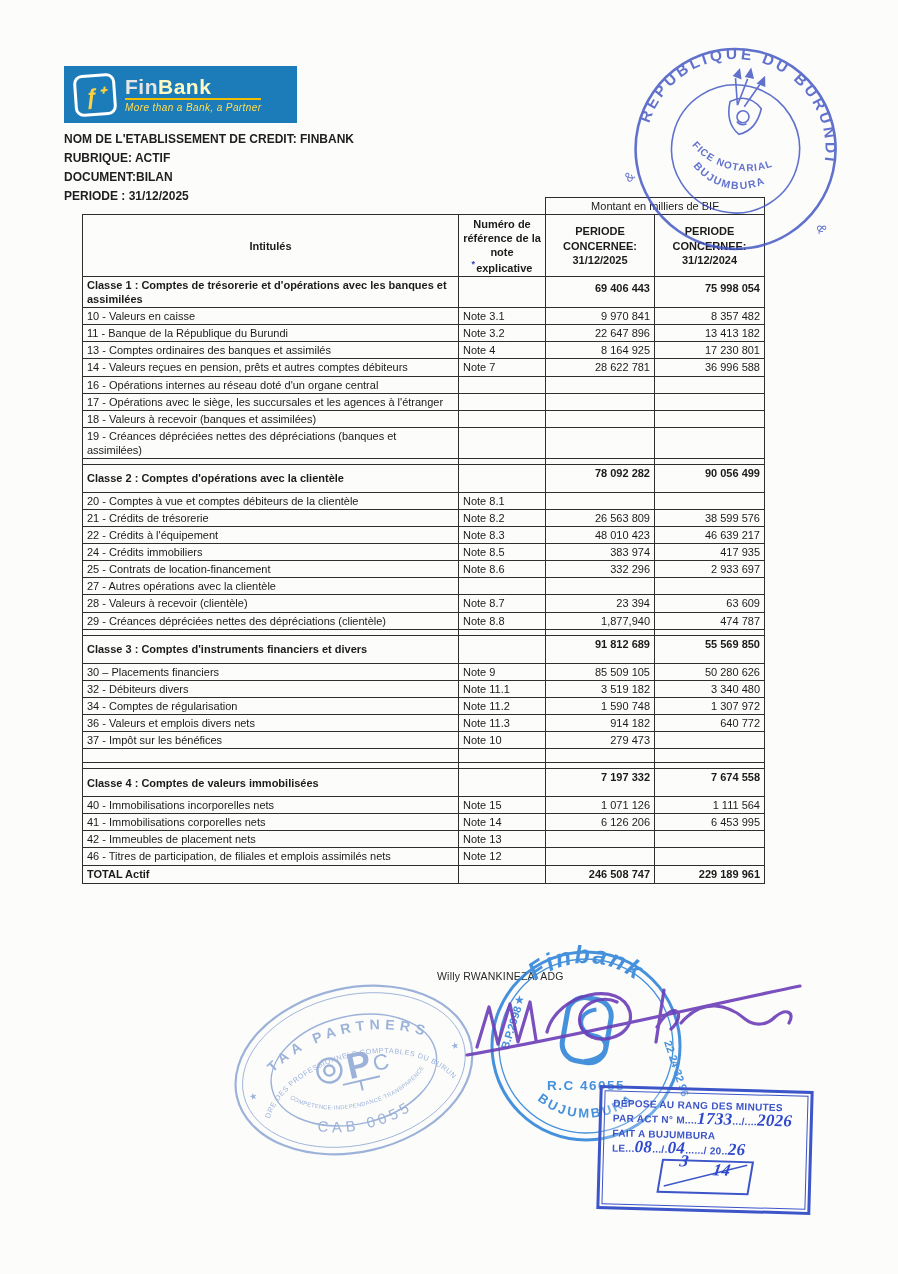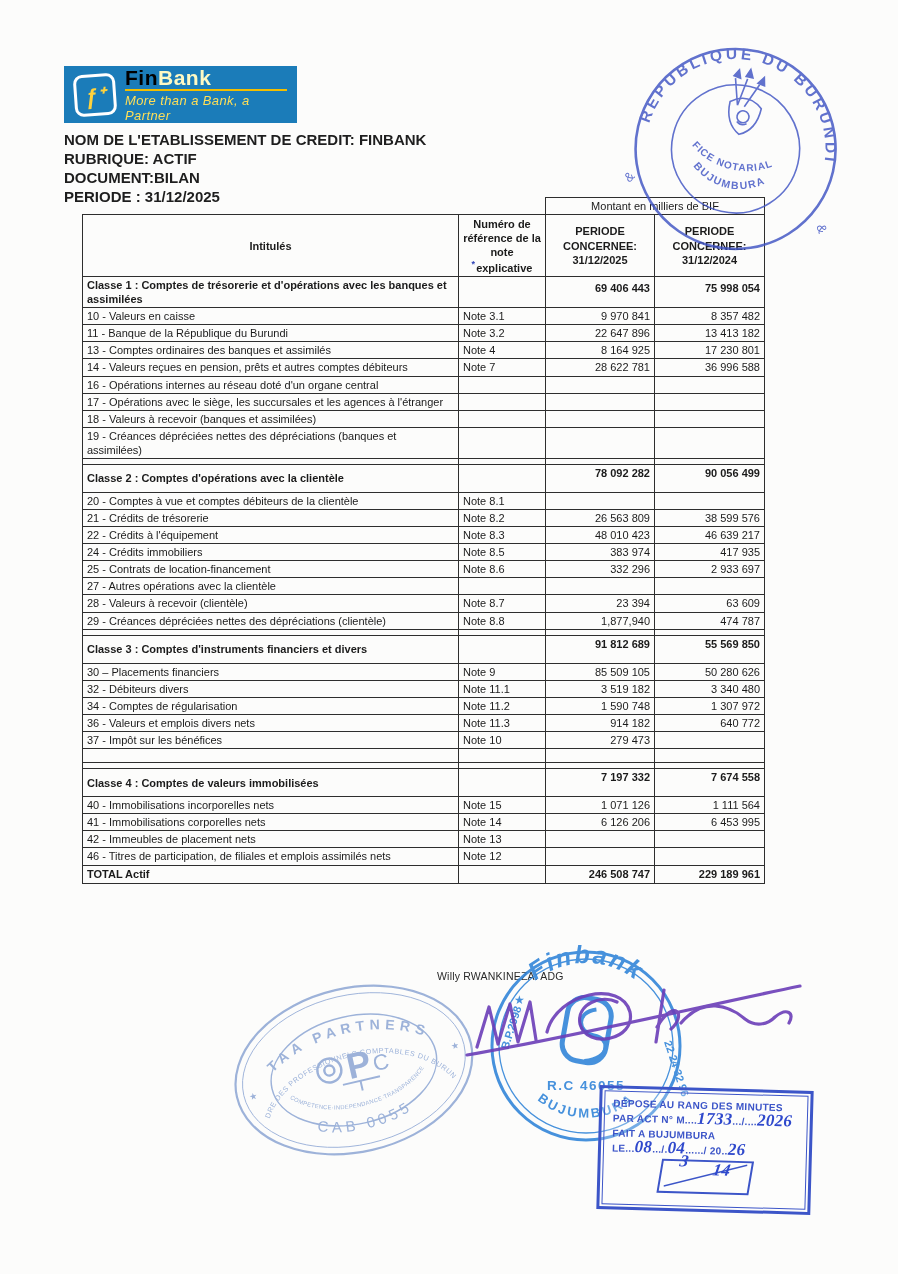--- a/index.html
+++ b/index.html
@@ -8,26 +8,26 @@
 
   
   .logo{position:absolute;left:64px;top:66px;width:233px;height:57px;background:#1b7cb9;
         display:flex;align-items:center;padding:0 10px;box-sizing:border-box;}
   .logo-icon{width:36px;height:36px;border:3px solid #fff;border-radius:9px;flex:0 0 auto;
         display:flex;align-items:center;justify-content:center;transform:rotate(-4deg);
         color:#ffd23c;font-weight:bold;font-size:22px;font-style:italic;margin-right:9px;}
   .logo-text{display:flex;flex-direction:column;}
   .brand{font-size:21px;font-weight:bold;letter-spacing:.5px;border-bottom:2px solid #f2be00;
          padding-bottom:1px;line-height:1;}
-  .brand .fin{color:#000000;}
+  .brand .fin{color:#e5e5e5;}
   .brand .bank{color:#fef9c3;}
-  .tagline{font-size:13px;font-style:italic;color:#ffdf57;margin-top:2px;letter-spacing:.4px;}
+  .tagline{font-size:10px;font-style:italic;color:#ffdf57;margin-top:2px;letter-spacing:.4px;}
 
   
-  .doc-info{position:absolute;left:64px;top:130px;font-weight:bold;font-size:15px;line-height:19px;}
+  .doc-info{position:absolute;left:64px;top:130px;font-weight:bold;font-size:12px;line-height:19px;}
 
   
   table.bilan{position:absolute;left:62px;top:197px;width:682px;border-collapse:collapse;
         table-layout:fixed;font-size:11px;color:#1b1b1b;margin-left:20px;}
   table.bilan td, table.bilan th{border:1px solid #2e2e2e;padding:1px 4px;vertical-align:middle;
         line-height:1.28;box-sizing:border-box;}
   td.nb{border:none !important;background:transparent;}
   td.unit{text-align:center;font-size:11px;padding:3px 2px;border-width:1.5px;}
   thead th{font-weight:bold;text-align:center;height:62px;vertical-align:middle;}
   .aster{color:#2a3fb5;font-size:9px;vertical-align:super;margin-right:1px;}

